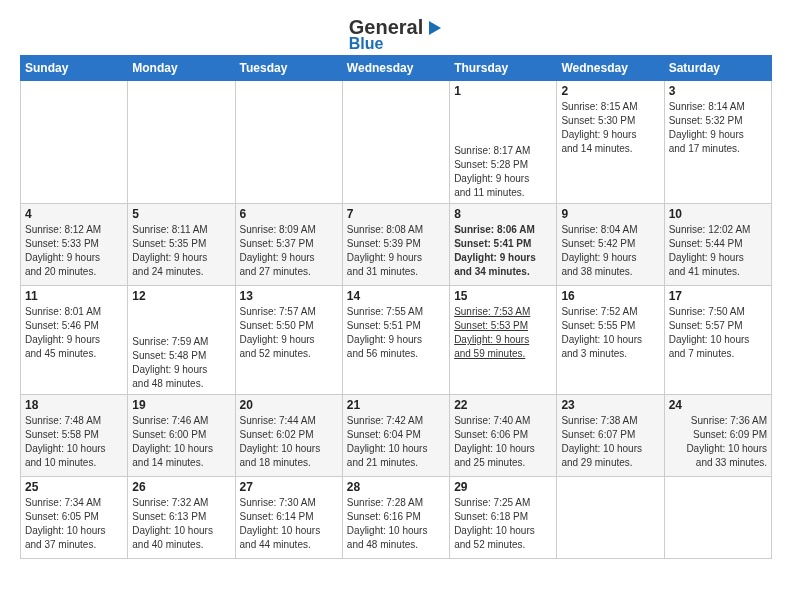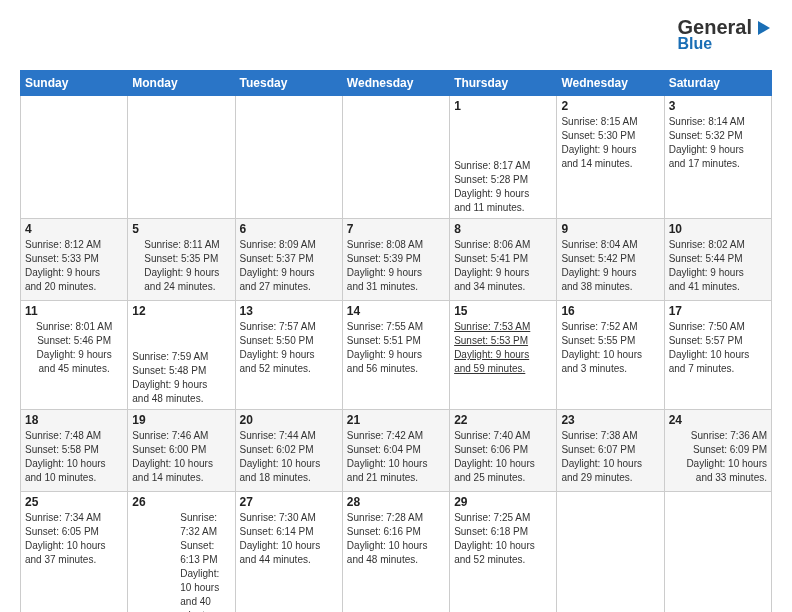--- a/index.html
+++ b/index.html
@@ -5,23 +5,23 @@
     * { box-sizing: border-box; margin: 0; padding: 0; }
     body {
       font-family: Arial, sans-serif;
       background: #fff;
       width: 792px;
       min-height: 612px;
       padding: 16px 20px;
     }
     .header-area {
       display: flex;
-      justify-content: flex-end;
+      justify-content: center;
       align-items: flex-start;
-      margin-bottom: 17px;
+      margin-bottom: 2px;
     }
     .logo {
       display: flex;
       flex-direction: column;
       align-items: flex-start;
     }
     .logo-wrapper {
       display: flex;
       align-items: center;
     }
@@ -144,65 +144,65 @@
       <tr>
         <td>
           <span class="day-number">4</span>
           <div class="day-info" style="white-space: pre-line;">Sunrise: 8:12 AM
 Sunset: 5:33 PM
 Daylight: 9 hours
 and 20 minutes.</div>
         </td>
         <td>
           <span class="day-number">5</span>
-          <div class="day-info" style="white-space: pre-line; margin-left: 12px;">Sunrise: 8:11 AM
+          <div class="day-info" style="white-space: pre-line;">Sunrise: 8:11 AM
 Sunset: 5:35 PM
 Daylight: 9 hours
 and 24 minutes.</div>
         </td>
         <td>
           <span class="day-number">6</span>
           <div class="day-info" style="white-space: pre-line;">Sunrise: 8:09 AM
 Sunset: 5:37 PM
 Daylight: 9 hours
 and 27 minutes.</div>
         </td>
         <td>
           <span class="day-number">7</span>
           <div class="day-info" style="white-space: pre-line;">Sunrise: 8:08 AM
 Sunset: 5:39 PM
 Daylight: 9 hours
 and 31 minutes.</div>
         </td>
         <td>
           <span class="day-number">8</span>
-          <div class="day-info" style="white-space: pre-line;">Sunrise: 8:06 AM
+          <div class="day-info" style="white-space: pre-line; font-weight: bold;">Sunrise: 8:06 AM
 Sunset: 5:41 PM
 Daylight: 9 hours
 and 34 minutes.</div>
         </td>
         <td>
           <span class="day-number">9</span>
           <div class="day-info" style="white-space: pre-line;">Sunrise: 8:04 AM
 Sunset: 5:42 PM
 Daylight: 9 hours
 and 38 minutes.</div>
         </td>
         <td>
           <span class="day-number">10</span>
-          <div class="day-info" style="white-space: pre-line;">Sunrise: 8:02 AM
+          <div class="day-info" style="white-space: pre-line;">Sunrise: 12:02 AM
 Sunset: 5:44 PM
 Daylight: 9 hours
 and 41 minutes.</div>
         </td>
       </tr>
       <tr>
         <td>
           <span class="day-number">11</span>
-          <div class="day-info" style="white-space: pre-line; text-align: center;">Sunrise: 8:01 AM
+          <div class="day-info" style="white-space: pre-line;">Sunrise: 8:01 AM
 Sunset: 5:46 PM
 Daylight: 9 hours
 and 45 minutes.</div>
         </td>
         <td>
           <span class="day-number">12</span>
           <div class="day-info" style="white-space: pre-line; margin-top: 32px;">Sunrise: 7:59 AM
 Sunset: 5:48 PM
 Daylight: 9 hours
 and 48 minutes.</div>
@@ -297,21 +297,21 @@
       <tr>
         <td>
           <span class="day-number">25</span>
           <div class="day-info" style="white-space: pre-line;">Sunrise: 7:34 AM
 Sunset: 6:05 PM
 Daylight: 10 hours
 and 37 minutes.</div>
         </td>
         <td>
           <span class="day-number">26</span>
-          <div class="day-info" style="white-space: pre-line; margin-left: 48px;">Sunrise: 7:32 AM
+          <div class="day-info" style="white-space: pre-line;">Sunrise: 7:32 AM
 Sunset: 6:13 PM
 Daylight: 10 hours
 and 40 minutes.</div>
         </td>
         <td>
           <span class="day-number">27</span>
           <div class="day-info" style="white-space: pre-line;">Sunrise: 7:30 AM
 Sunset: 6:14 PM
 Daylight: 10 hours
 and 44 minutes.</div>

